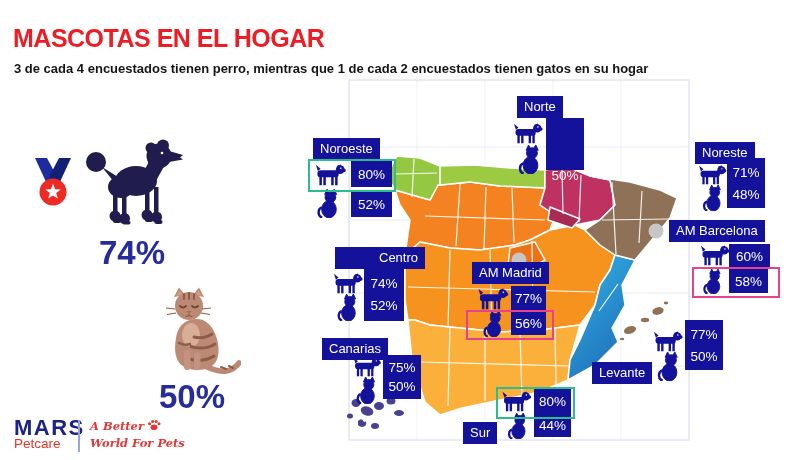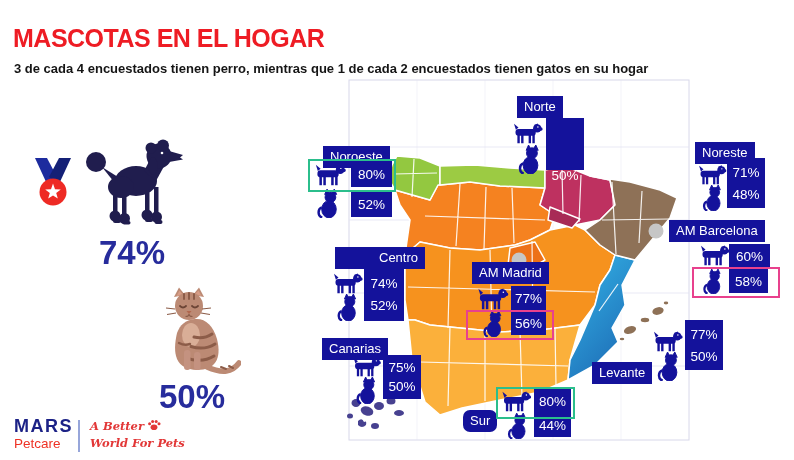--- a/index.html
+++ b/index.html
@@ -14,21 +14,21 @@
        padding:4px 7px 5px;white-space:nowrap;z-index:6;}
   .pbox{position:absolute;background:var(--navy);color:#fff;font-size:13.5px;display:flex;
         align-items:center;justify-content:center;z-index:5;}
   .pbox2{flex-direction:column;gap:7px;}
   .icon{position:absolute;z-index:5;}
   .icon svg{display:block;width:100%;height:100%;}
   .hl{position:absolute;z-index:7;pointer-events:none;}
   .hl.green{border:2px solid var(--green);}
   .hl.pink{border:2px solid var(--pink);}
   #map-svg{left:300px;top:70px;z-index:1;}
-  #logo-brand{left:14px;top:417px;font-size:18px;font-weight:800;letter-spacing:1.5px;color:#1C2286;line-height:1;}
+  #logo-brand{left:14px;top:417px;font-size:22px;font-weight:800;letter-spacing:1.5px;color:#1C2286;line-height:1;}
   #logo-sub{left:14px;top:437px;font-size:13.5px;color:#EE3124;line-height:1;}
   #logo-divider{left:78px;top:420px;width:2px;height:32px;background:#97A6DA;}
   #tagline{left:90px;top:419px;color:#E23737;font-family:"DejaVu Serif",serif;
            font-style:italic;font-weight:700;font-size:11.5px;line-height:1.35;}
   #tagline .paw{display:inline-block;vertical-align:-1px;margin-left:3px;}
 </style>
 </head>
 <body>
 
 <div id="stage">
@@ -210,21 +210,21 @@
 
       <circle cx="219" cy="190" r="7.5" fill="#C6C6C6" stroke="none"></circle>
       <circle cx="356" cy="161" r="7.5" fill="#C6C6C6" stroke="none"></circle>
     </g>
   </svg>
 
   
 
   
   <div style="display:contents">
-    <div class="hdr" style="left:323px;top:138px;margin-top:8px;">Noroeste</div>
+    <div class="hdr" style="left:313px;top:138px;">Noroeste</div>
     <div class="hl green" style="left:308px;top:159px;width:84px;height:29px;"></div>
     <div class="icon" style="left:314px;top:164px;width:32px;height:22px;">
         <svg viewBox="0 0 40 28" fill="#14129B">
           <use href="#sym-dog"></use>
         </svg>
       </div>
     <div class="pbox" style="left:351px;top:161px;width:41px;height:26px;">80%</div>
     <div class="icon" style="left:317px;top:189px;width:23px;height:29px;">
         <svg viewBox="0 0 24 30" fill="#14129B" stroke="#14129B">
           <use href="#sym-cat"></use>
@@ -359,21 +359,21 @@
         </svg>
       </div>
     <div class="pbox pbox2" style="left:685px;top:320px;width:38px;height:50px;">
       <span>77%</span>
       <span>50%</span>
     </div>
   </div>
 
   
   <div style="display:contents">
-    <div class="hdr" style="left:463px;top:410px;border-radius:7px;">Sur</div>
+    <div class="hdr" style="left:463px;top:422px;">Sur</div>
     <div class="hl green" style="left:496px;top:387px;width:75px;height:28px;"></div>
     <div class="icon" style="left:500px;top:391px;width:32px;height:21px;">
         <svg viewBox="0 0 40 28" fill="#14129B">
           <use href="#sym-dog"></use>
         </svg>
       </div>
     <div class="pbox" style="left:534px;top:389px;width:37px;height:24px;">80%</div>
     <div class="icon" style="left:507px;top:413px;width:22px;height:26px;">
         <svg viewBox="0 0 24 30" fill="#14129B" stroke="#14129B">
           <use href="#sym-cat"></use>

